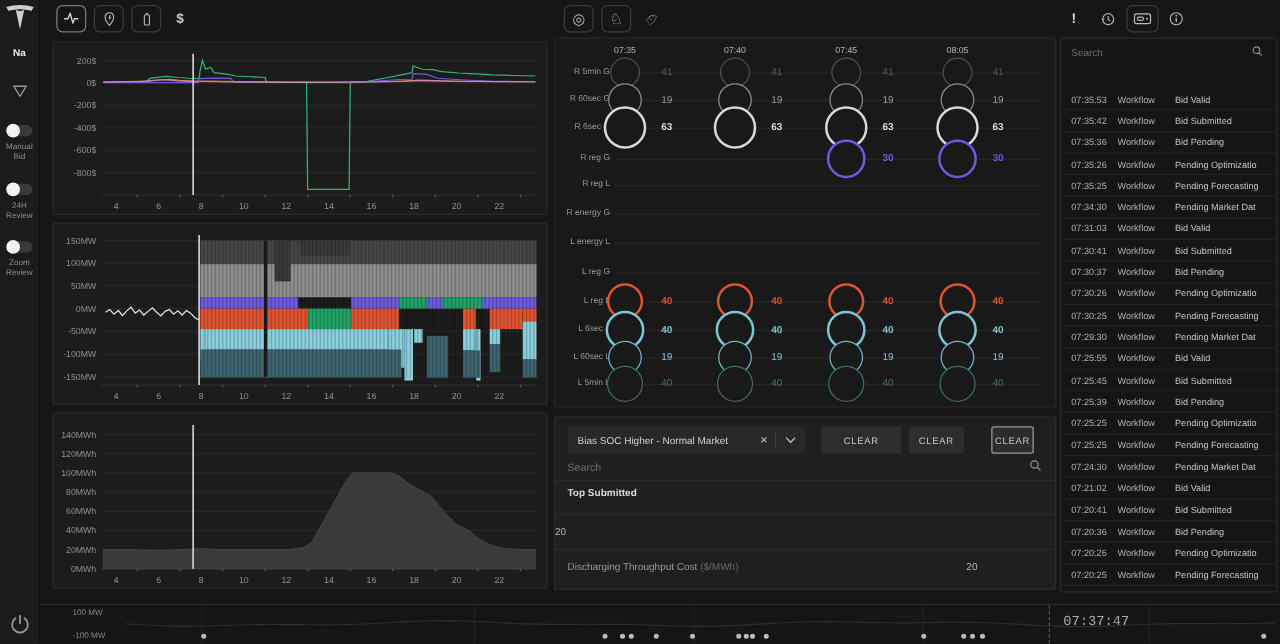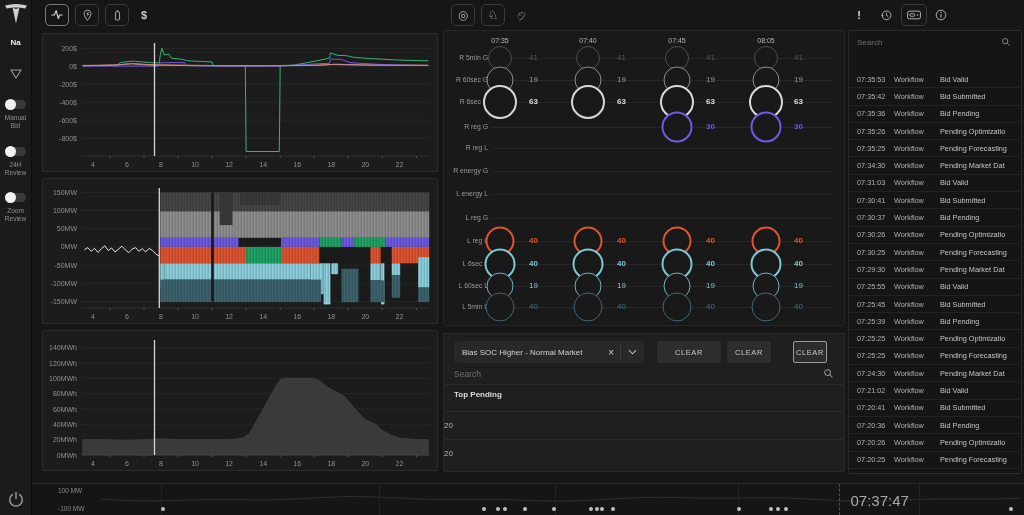--- a/index.html
+++ b/index.html
@@ -79,21 +79,21 @@
   .c-msg { flex:1; color:#c4c4c4; }
 
   
   .bottombar { position:absolute; left:30px; top:483px; right:0; height:32px; background:#151515; border-top:1px solid #2a2a2a; }
   .bb-label { position:absolute; left:28px; font-size:6.5px; color:#8a8a8a; }
   .bb-label.top { top:3px; } .bb-label.bot { bottom:3px; }
   .bb-track { position:absolute; left:70px; right:2px; top:0; bottom:0; cursor:pointer; }
   .bb-grid { position:absolute; top:0; bottom:0; width:1px; background:#232323; }
   .bb-dot { position:absolute; top:23px; width:4px; height:4px; border-radius:50%; background:#bdbdbd; transform:translateX(-50%); }
   .bb-cursor { position:absolute; top:0; bottom:0; width:0; border-left:1px dashed #4f4f4f; }
-  .bb-time { position:absolute; top:8px; font-size:15px; color:#a8a8a8; }
+  .bb-time { position:absolute; top:8px; font-size:11px; color:#a8a8a8;font-family:Liberation Mono, monospace; }
   .bb-wave { position:absolute; inset:0; }
 </style>
 </head>
 <body>
 
 <div class="root">
 
   <aside class="sidebar">
     <div class="logo">
       <svg viewBox="0 0 24 22" width="24" height="22">
@@ -538,26 +538,27 @@
     <button class="sbtn" id="btn-save">CLEAR</button>
     <div class="set-search">
       <input placeholder="Search" style="">
       <span class="mag">
         <svg viewBox="0 0 12 12" width="11" height="11">
             <circle cx="5" cy="5" r="3.2" fill="none" stroke="#8f8f8f" stroke-width="1.1"></circle>
             <line x1="7.4" y1="7.4" x2="10.2" y2="10.2" stroke="#8f8f8f" stroke-width="1.1"></line>
           </svg>
       </span>
     </div>
-    <div class="section-title">Top Pending</div>
+    <div class="section-title">Top Submitted</div>
     <div id="setting-rows">
         <div class="setting-row" style="top: 77px;">
           <span class="val">20</span>
         </div>
         <div class="setting-row" style="top: 105px;">
+          <span class="lab">Discharging Throughput Cost <span class="unit">($/MWh)</span></span>
           <span class="val">20</span>
         </div>
       </div>
   </section>
 
   <aside class="panel log-panel">
     <div class="log-search">
       <input placeholder="Search" style="">
       <span class="mag">
         <svg viewBox="0 0 12 12" width="10" height="10">

